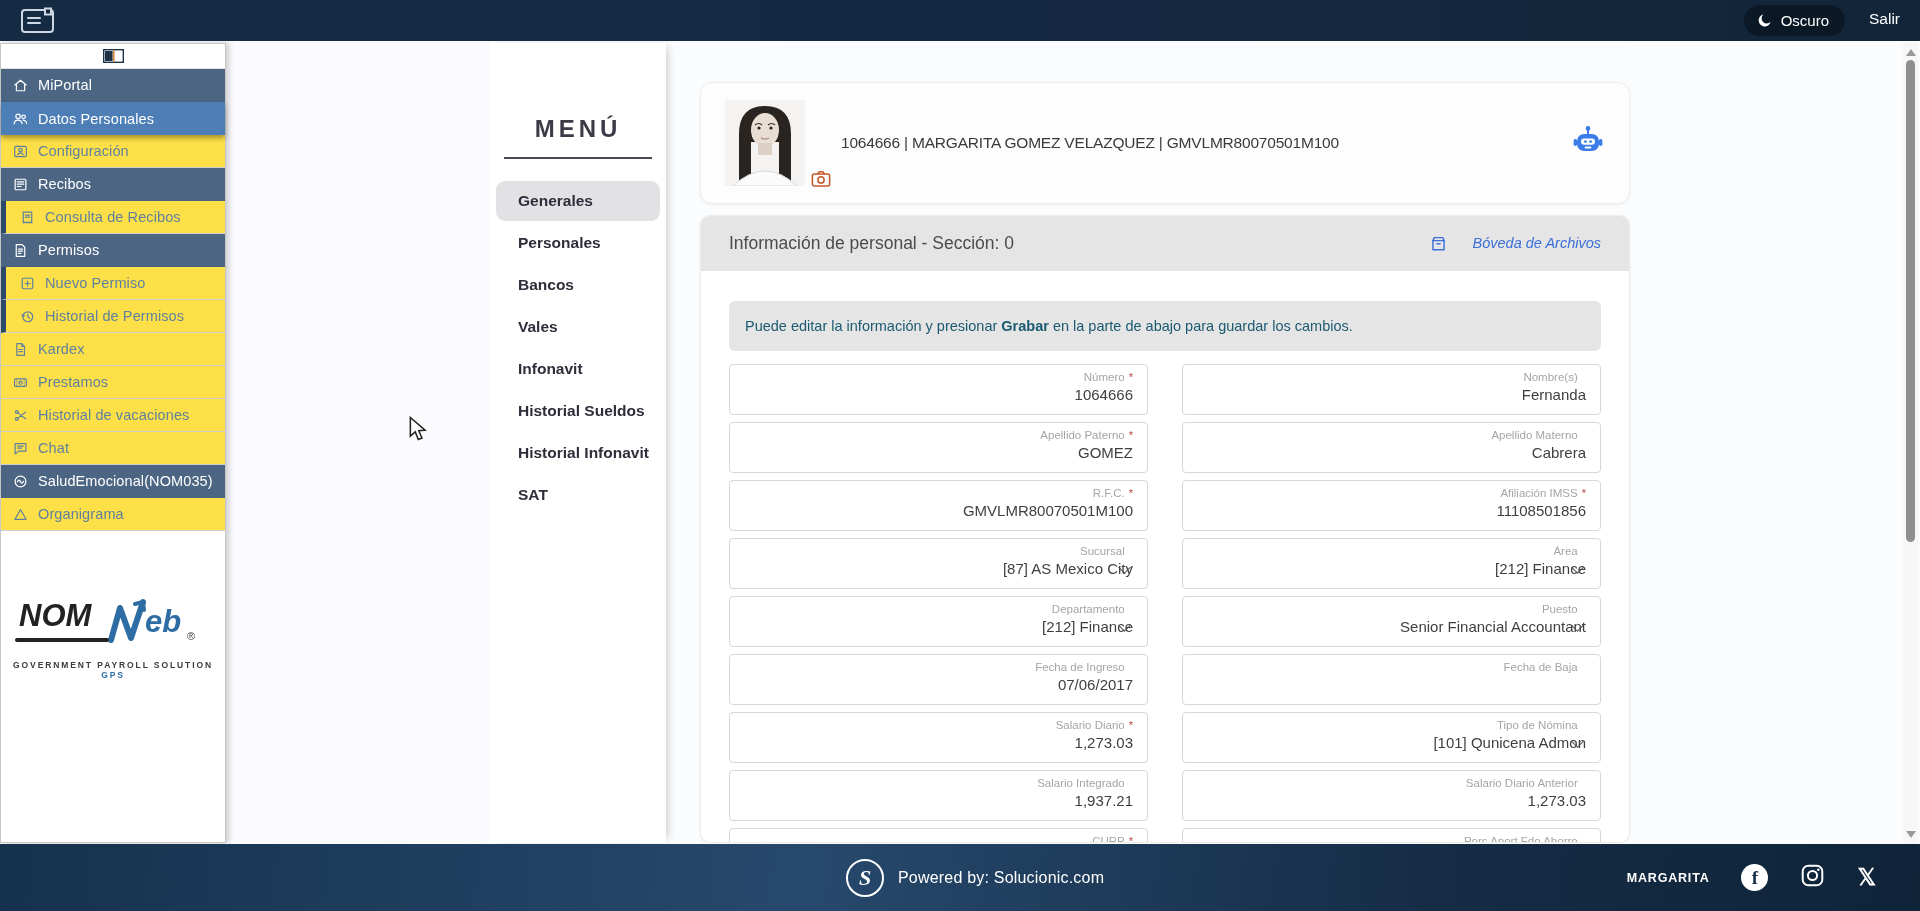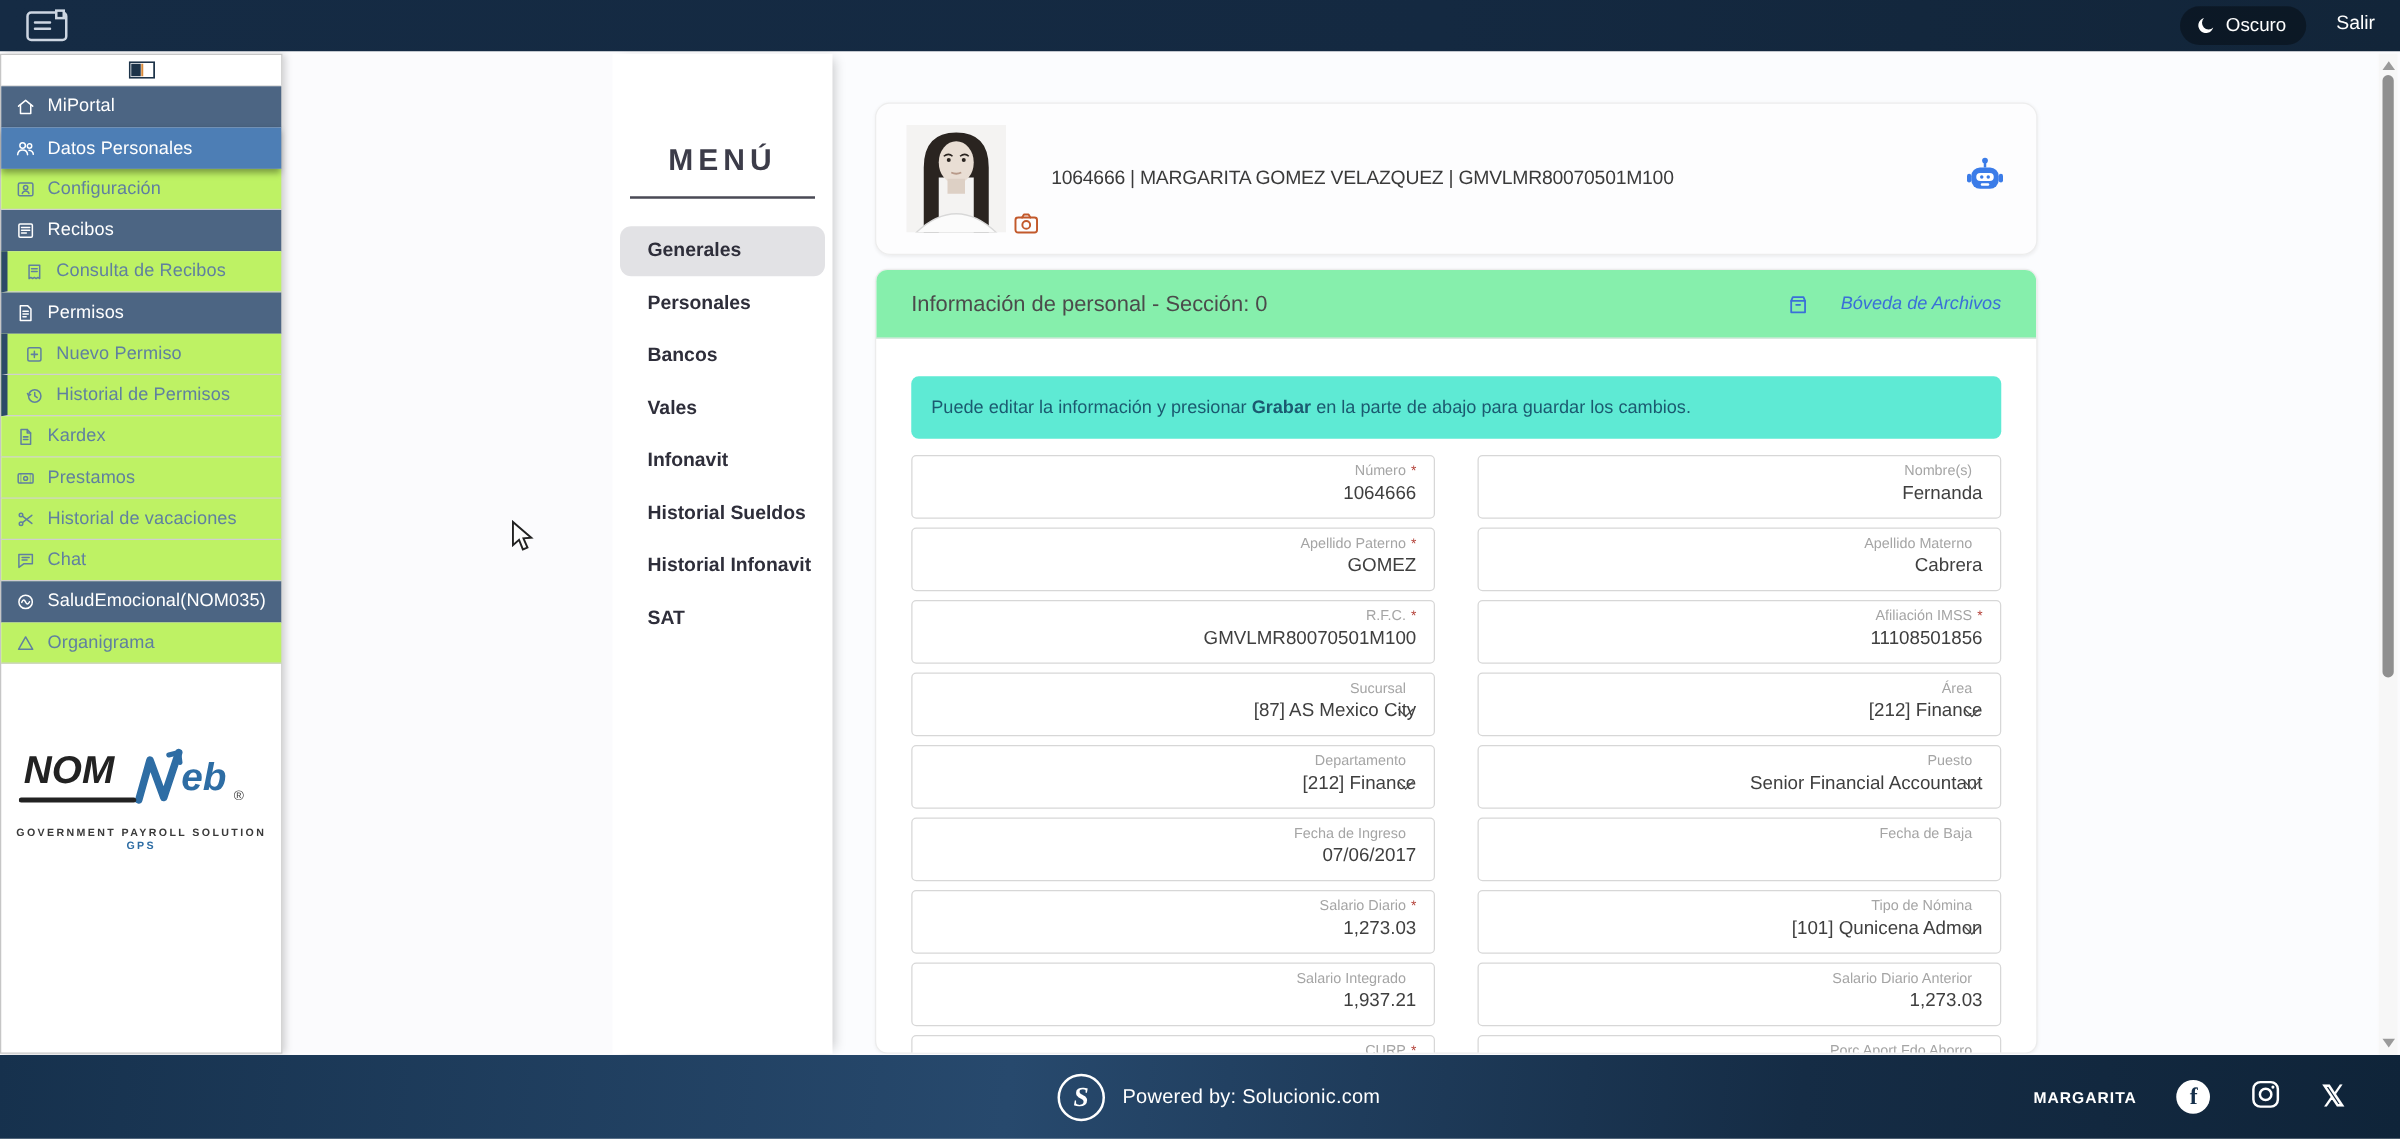--- a/index.html
+++ b/index.html
@@ -14,21 +14,21 @@
     background:rgba(0,0,0,.35); border-radius:16px; display:flex; align-items:center; gap:8px;
     color:#fff; font-size:15px; cursor:pointer; }
   .salir { position:absolute; right:20px; top:10px; color:#fff; font-size:15.5px; cursor:pointer; }
 
   
   .sidebar { position:absolute; left:0; top:43px; width:226px; height:800px; background:#fff;
     border:1px solid #c6c6c6; box-shadow:3px 0 6px rgba(0,0,0,.18); z-index:4; }
   .side-head { height:25px; display:flex; align-items:center; justify-content:center;
     border-bottom:1px solid #e2e2e2; cursor:pointer; }
   .side-item { height:33px; display:flex; align-items:center; gap:9px; padding-left:11px;
-    border-bottom:1px solid #cfcfcf; font-size:14.5px; cursor:pointer; background:#bef264; color:#60809f; }
+    border-bottom:1px solid #cfcfcf; font-size:14.5px; cursor:pointer; background:#fde047; color:#60809f; }
   .side-item[data-variant="dark"]   { background:#4c6583; color:#fff; border-bottom-color:#44597423; }
   .side-item[data-variant="active"] { background:#4d7eb5; color:#fff; position:relative; z-index:2;
     box-shadow:0 3px 5px rgba(0,0,0,.35); border-bottom:none; }
   .side-item[data-variant="sub"]    { border-left:5px solid #2c4a68; padding-left:13px; }
   .side-ic { width:17px; height:17px; flex:0 0 17px; }
   .side-label { white-space:nowrap; letter-spacing:.1px; }
 
   .logo-block { position:absolute; left:0; top:548px; width:100%; text-align:center; }
   .logo-tagline { margin-top:2px; font-size:8.5px; letter-spacing:1.9px; color:#3a3a3a; font-weight:700; }
   .logo-tagline .gps { color:#2e6da4; }
@@ -53,27 +53,27 @@
     display:flex; align-items:center; padding-left:24px; }
   .photo-wrap { position:relative; width:80px; height:86px; }
   .photo-wrap svg { display:block; }
   .camera-btn { position:absolute; right:-28px; bottom:-4px; cursor:pointer; }
   .emp-line { margin-left:36px; font-size:15.5px; font-weight:500; color:#3a3a3a; letter-spacing:-.2px; }
   .robot-btn { margin-left:auto; margin-right:26px; cursor:pointer; }
 
   .info-card { position:absolute; left:34px; top:172px; width:930px; height:628px; background:#fff;
     border:1px solid #ececec; border-radius:10px; box-shadow:0 1px 3px rgba(0,0,0,.06); overflow:hidden; }
   .card-head { height:55px; display:flex; align-items:center; justify-content:space-between;
-    padding:0 28px; background:#86efac; border-bottom:1px solid #e7e7e7; }
+    padding:0 28px; background:#e5e5e5; border-bottom:1px solid #e7e7e7; }
   .card-title { font-size:17.5px; color:#4b4b4b; }
   .vault-link { display:flex; align-items:center; gap:25px; color:#3a6fd8; font-style:italic;
     font-size:14.5px; cursor:pointer; }
 
   .alert { margin:30px 28px 0; height:50px; display:flex; align-items:center; padding:0 16px;
-    background:#5eead4; border-radius:6px; color:#1b5a70; font-size:14.5px; }
+    background:#e5e5e5; border-radius:6px; color:#1b5a70; font-size:14.5px; }
   .alert b { font-weight:700; }
 
   .form-grid { display:grid; grid-template-columns:1fr 1fr; column-gap:34px; row-gap:7px;
     padding:0 28px; margin-top:13px; }
   .field { position:relative; height:51px; background:#fff; border:1px solid #d7d7d7;
     border-radius:4px; padding:6px 14px 17px; cursor:text; }
   .field-label { font-size:11.5px; color:#a5a5a5; }
   .req { visibility:hidden; color:#b5443c; margin-left:4px; font-size:11px; }
   .req[data-req="true"] { visibility:visible; }
   .field-value { display:block; margin-top:3px; font-size:15px; color:#3f3f3f; min-height:18px; }

